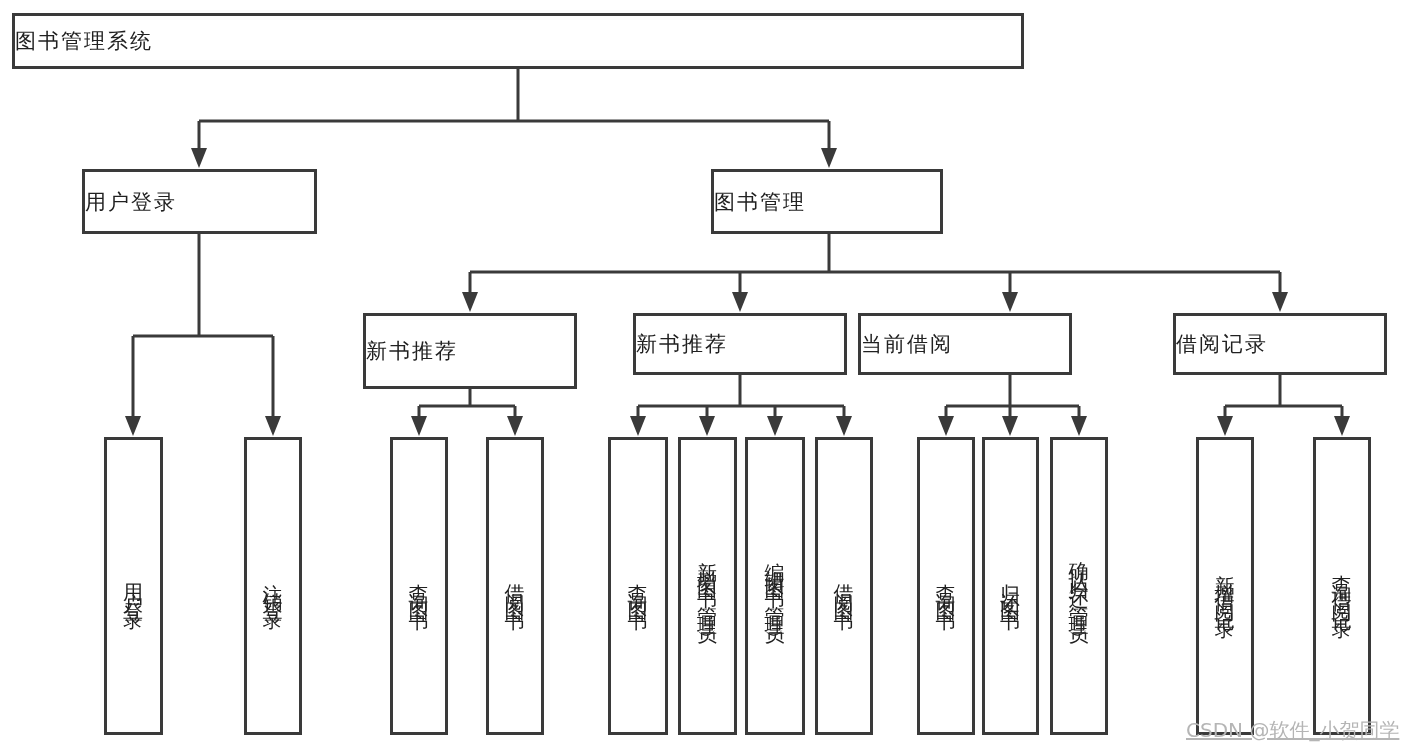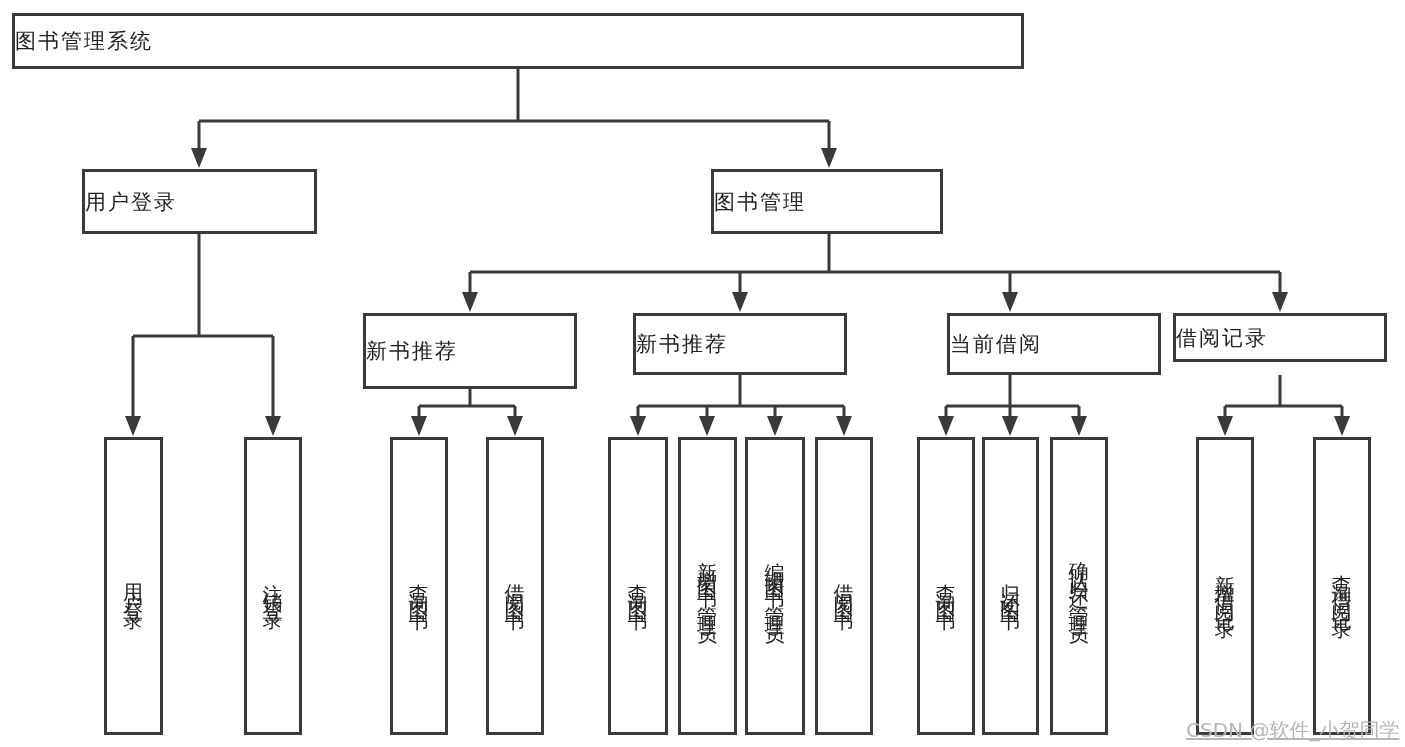--- a/index.html
+++ b/index.html
@@ -106,24 +106,24 @@
   <div class="hbox" style="left:711px;top:169px;width:232px;height:65px">
     <span class="hlabel">图书管理</span>
   </div>
 
   <div class="hbox" style="left:363px;top:313px;width:214px;height:76px">
     <span class="hlabel">新书推荐</span>
   </div>
   <div class="hbox" style="left:633px;top:313px;width:214px;height:62px">
     <span class="hlabel">新书推荐</span>
   </div>
-  <div class="hbox" style="left:947px;top:313px;width:214px;height:62px">
+  <div class="hbox" style="left:858px;top:313px;width:214px;height:62px">
     <span class="hlabel">当前借阅</span>
   </div>
-  <div class="hbox" style="left:1173px;top:313px;width:214px;height:49px">
+  <div class="hbox" style="left:1173px;top:313px;width:214px;height:62px">
     <span class="hlabel">借阅记录</span>
   </div>
 
   <div class="vbox" style="left:104px;width:59px">
     <span class="vlabel">用户登录</span>
   </div>
   <div class="vbox" style="left:244px;width:58px">
     <span class="vlabel">注销登录</span>
   </div>
 

